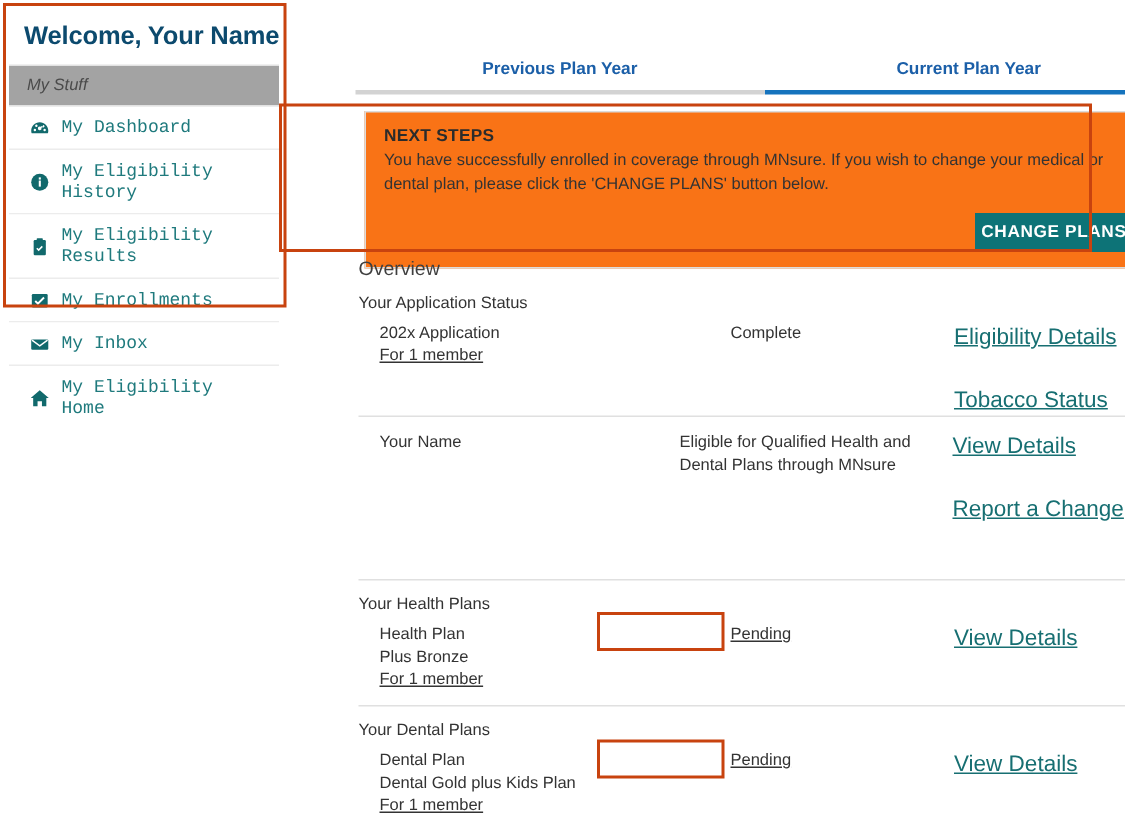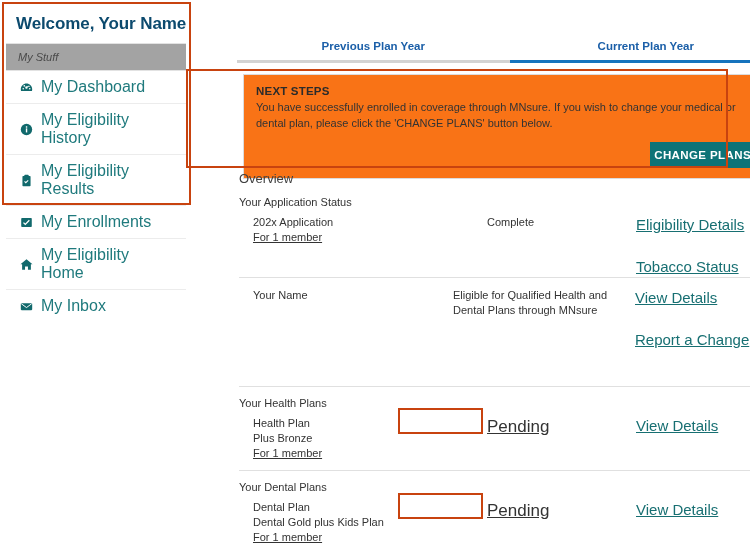--- a/index.html
+++ b/index.html
@@ -58,22 +58,23 @@
     display: flex;
     align-items: center;
     gap: 8px;
     padding: 7px 10px 7px 14px;
     border-bottom: 1px solid #ececec;
     background: #ffffff;
     cursor: pointer;
   }
   .sb-item:last-child { border-bottom: none; }
   .sb-label {
-    font-size: 16px;
+    font-size: 12px;
     color: #1f7a7d;
+    font-family: Liberation Mono, monospace;
   }
   .sb-ico {
     width: 13px;
     height: 13px;
     flex: 0 0 13px;
     display: block;
     color: #11696c;
   }
   .sb-ico svg { display: block; width: 13px; height: 13px; fill: #11696c; }
 
@@ -217,21 +218,21 @@
     position: absolute;
     left: 2px;
     width: 540px;
     height: 1px;
     background: #e0e0e0;
   }
   .pending-link {
     color: #333333;
     text-decoration: underline;
     cursor: pointer;
-    font-size: 17px;
+    font-size: 11px;
   }
 </style>
 </head>
 <body>
 
 <div id="sidebar">
   <div id="welcome-heading">Welcome, Your Name</div>
   <div id="sidebar-panel">
     <div class="sb-head">My Stuff</div>
 
@@ -272,34 +273,34 @@
             <rect x="1.5" y="2.5" width="13" height="11" rx="1"></rect>
             <path d="M4.3 8.2l2.2 2.2 5-5.1" stroke="#ffffff" stroke-width="1.6" fill="none"></path>
           </svg>
       </span>
       <span class="sb-label">My Enrollments</span>
     </div>
 
     <div class="sb-item">
       <span class="sb-ico">
         <svg viewBox="0 0 16 16">
-            <path d="M8 1.4L.6 7.7h2v6.9h3.6v-4.2h3.6v4.2h3.6V7.7h2z"></path>
-          </svg>
-      </span>
-      <span class="sb-label">My Eligibility Home</span>
-    </div>
-
-    <div class="sb-item">
-      <span class="sb-ico">
-        <svg viewBox="0 0 16 16">
             <rect x="1" y="4" width="14" height="8.5" rx="1"></rect>
             <path d="M1.6 4.6L8 9.3l6.4-4.7" stroke="#ffffff" stroke-width="1.2" fill="none"></path>
           </svg>
       </span>
       <span class="sb-label">My Inbox</span>
+    </div>
+
+    <div class="sb-item">
+      <span class="sb-ico">
+        <svg viewBox="0 0 16 16">
+            <path d="M8 1.4L.6 7.7h2v6.9h3.6v-4.2h3.6v4.2h3.6V7.7h2z"></path>
+          </svg>
+      </span>
+      <span class="sb-label">My Eligibility Home</span>
     </div>
   </div>
 </div>
 
 <div class="annot" style="left:2px; top:2px; width:189px; height:203px;"></div>
 
 <div id="main">
 
   <div id="tabs">
     <div class="tab">Previous Plan Year</div>

